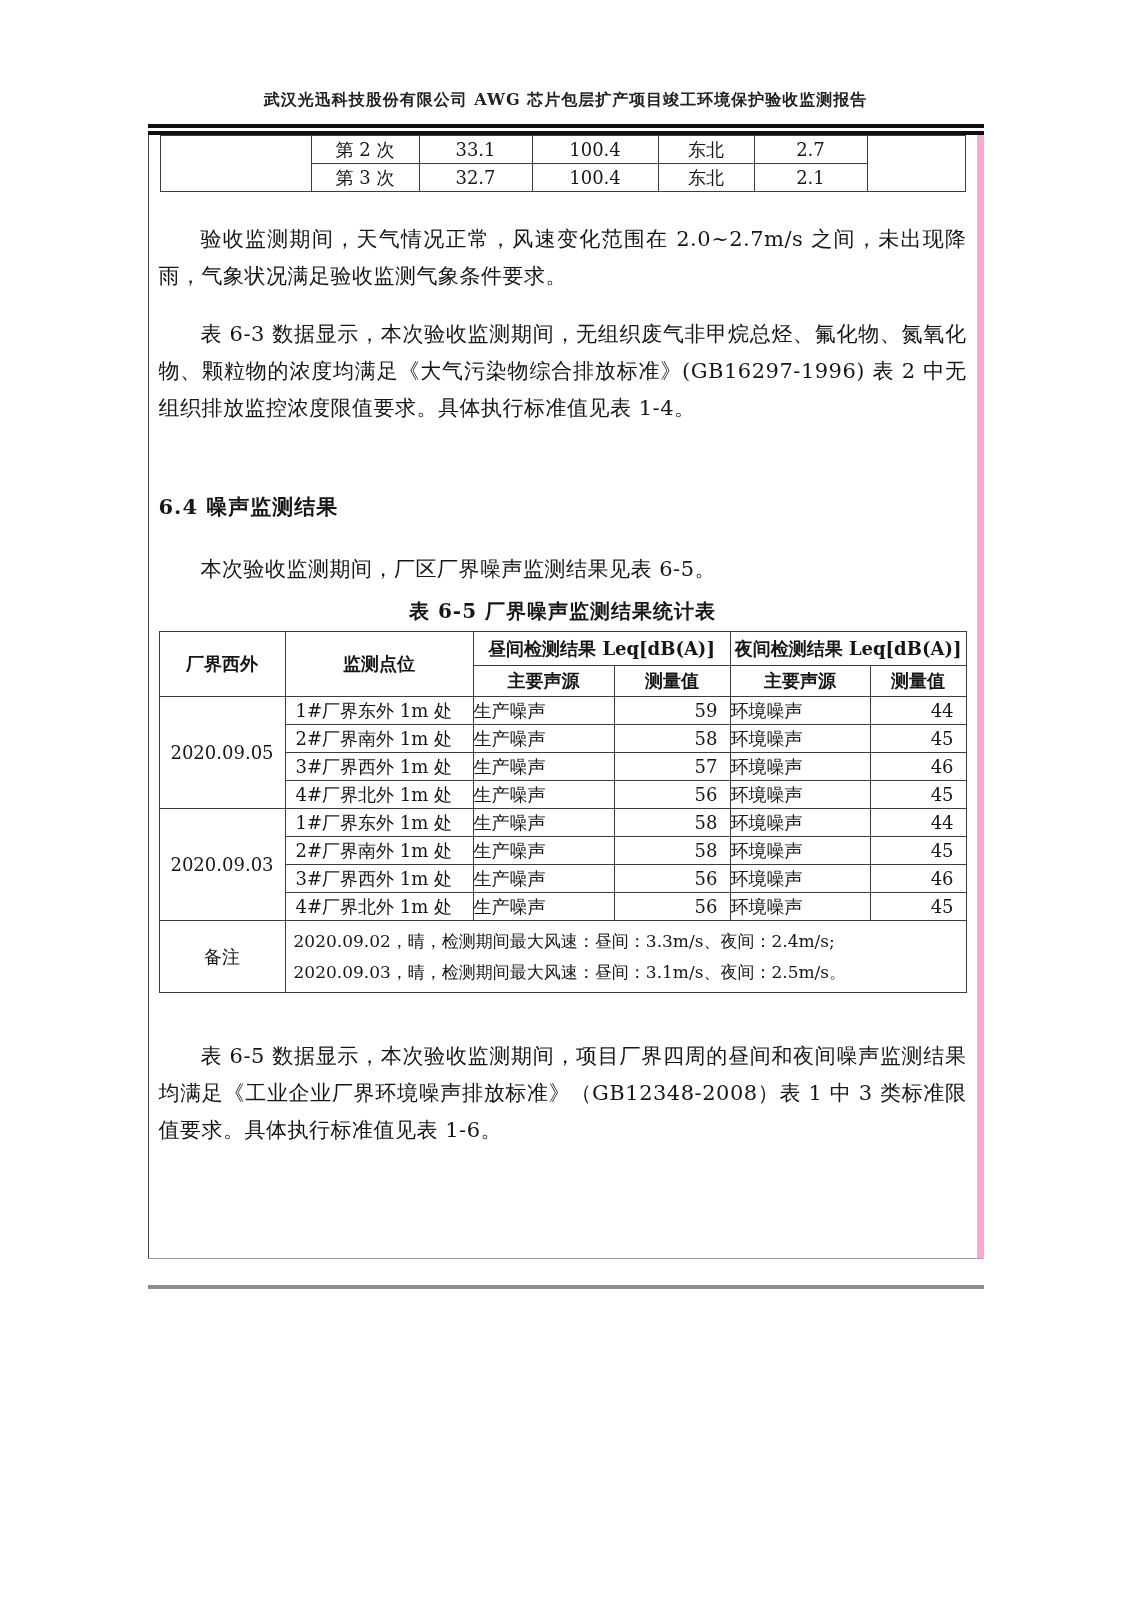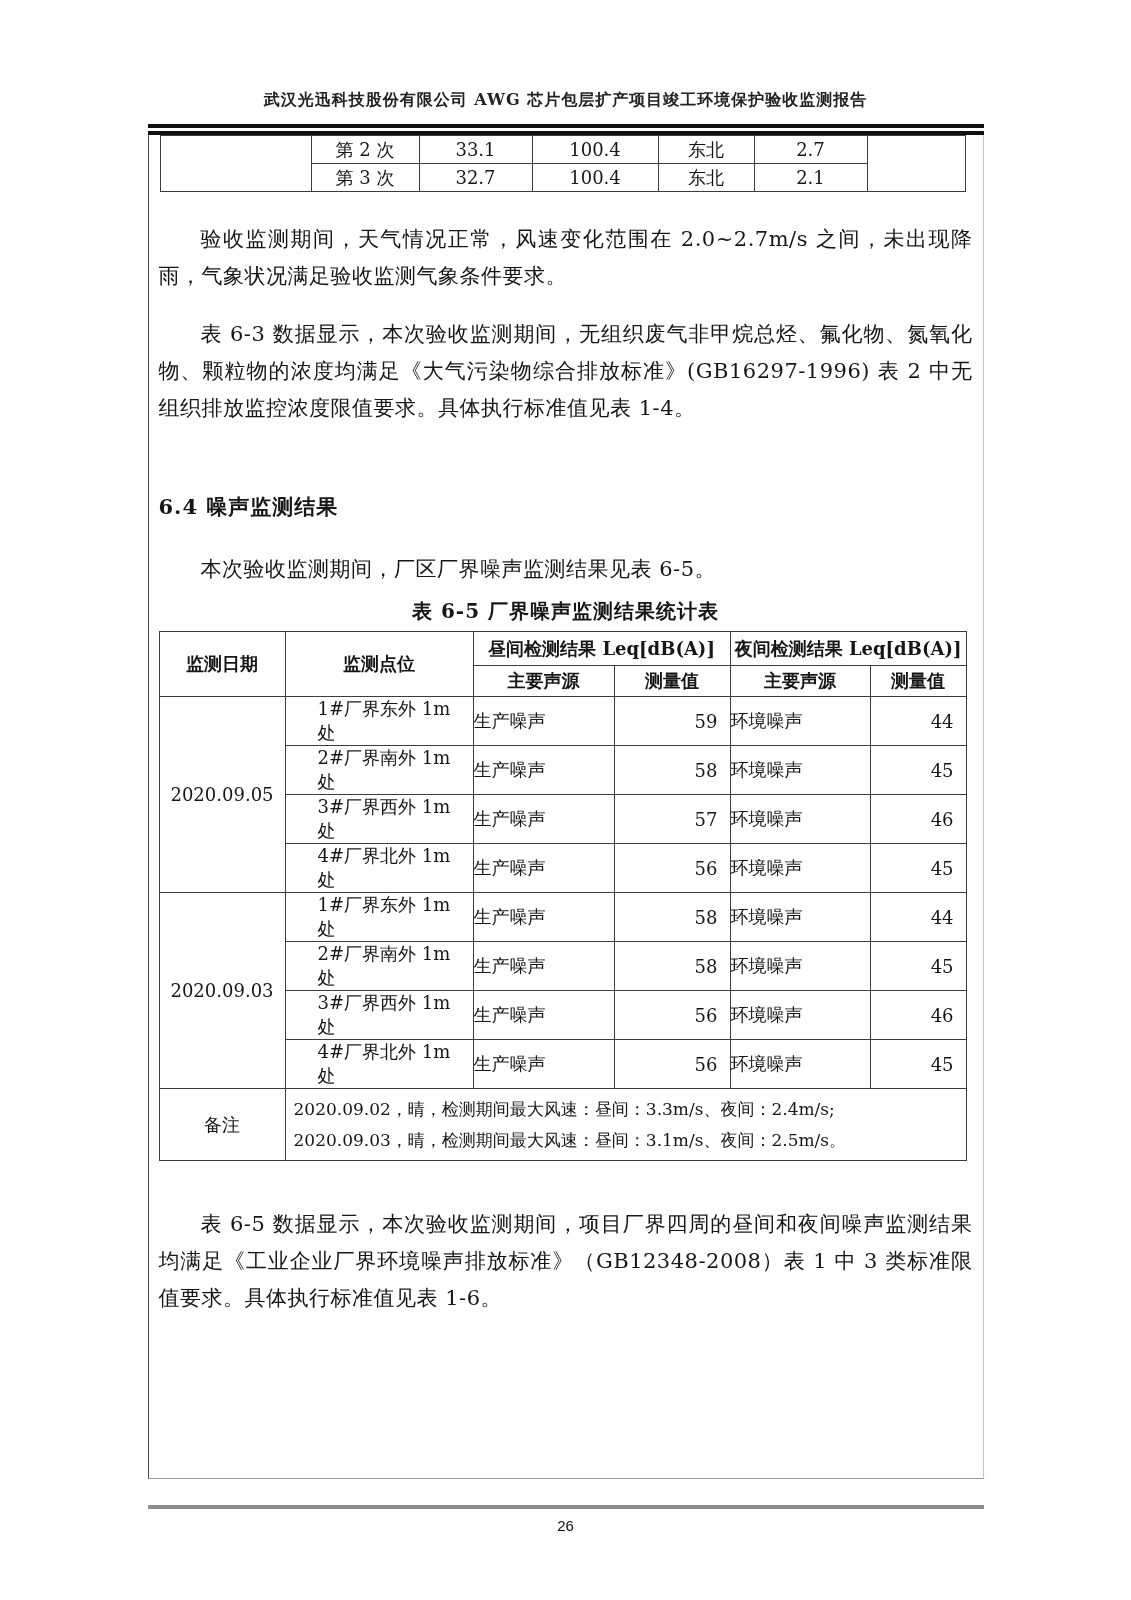--- a/index.html
+++ b/index.html
@@ -21,23 +21,23 @@
     color: #222;
   }
   .double-rule {
     margin-top: 13px;
     height: 11px;
     border-top: 4px solid #101010;
     border-bottom: 4px solid #101010;
   }
   .frame {
     border-left: 1px solid #4a4a4a;
-    border-right: 1px solid #f9a8d4;
+    border-right: 7px solid #f9a8d4;
     border-bottom: 1px solid #9a9a9a;
-    height: 1344px;
+    height: 1124px;
     padding: 0 10px;
   }
   table { border-collapse: collapse; table-layout: fixed; }
   td, th { border: 1px solid #3c3c3c; font-weight: normal; }
 
   .top-table { width: 805px; margin-left: 1px; font-size: 18px; }
   .top-table td { height: 28px; text-align: center; vertical-align: middle; }
 
   .para {
     font-size: 21px;
@@ -65,21 +65,21 @@
   }
   .p-t65 { margin-top: 45px; }
 
   .noise-table { width: 807px; margin-top: 6px; font-size: 18px; }
   .noise-table th { font-weight: bold; text-align: center; vertical-align: middle; }
   .noise-table td { vertical-align: middle; }
   .noise-table .hrow1 th { height: 34px; }
   .noise-table .hrow2 th { height: 31px; }
   .noise-table .drow td { height: 28px; }
   .cell-date { text-align: center; }
-  .cell-point { text-align: left; padding-left: 32px; }
+  .cell-point { text-align: left; padding-left: 10px; }
   .cell-source { text-align: left; }
   .cell-value { text-align: right; padding-right: 12px; }
   .remark-label { text-align: center; height: 72px; }
   .remark-cell { padding: 1px 8px; }
   .remark-line { font-size: 17px; line-height: 31px; text-align: left; }
 
   .footer-line { margin-top: 26px; height: 4px; background: #8c8c8c; }
   .page-number {
     margin-top: 8px;
     text-align: center;
@@ -144,21 +144,21 @@
       <colgroup>
         <col style="width:126px">
           <col style="width:188px">
           <col style="width:141px">
         <col style="width:116px">
           <col style="width:140px">
           <col style="width:96px">
       </colgroup>
       <tbody>
         <tr class="hrow1">
-          <th rowspan="2">监测日期</th>
+          <th rowspan="2">厂界西外</th>
           <th rowspan="2">监测点位</th>
           <th colspan="2">昼间检测结果 Leq[dB(A)]</th>
           <th colspan="2">夜间检测结果 Leq[dB(A)]</th>
         </tr>
         <tr class="hrow2">
           <th>主要声源</th>
           <th>测量值</th>
           <th>主要声源</th>
           <th>测量值</th>
         </tr>
@@ -231,15 +231,14 @@
           </td>
         </tr>
       </tbody>
     </table>
 
     <p class="para p-t65">表 6-5 数据显示，本次验收监测期间，项目厂界四周的昼间和夜间噪声监测结果均满足《工业企业厂界环境噪声排放标准》（GB12348-2008）表 1 中 3 类标准限值要求。具体执行标准值见表 1-6。</p>
 
   </div>
 
   <div class="footer-line"></div>
-  <div class="page-number">26</div>
 
 </div>
 
 </body></html>

